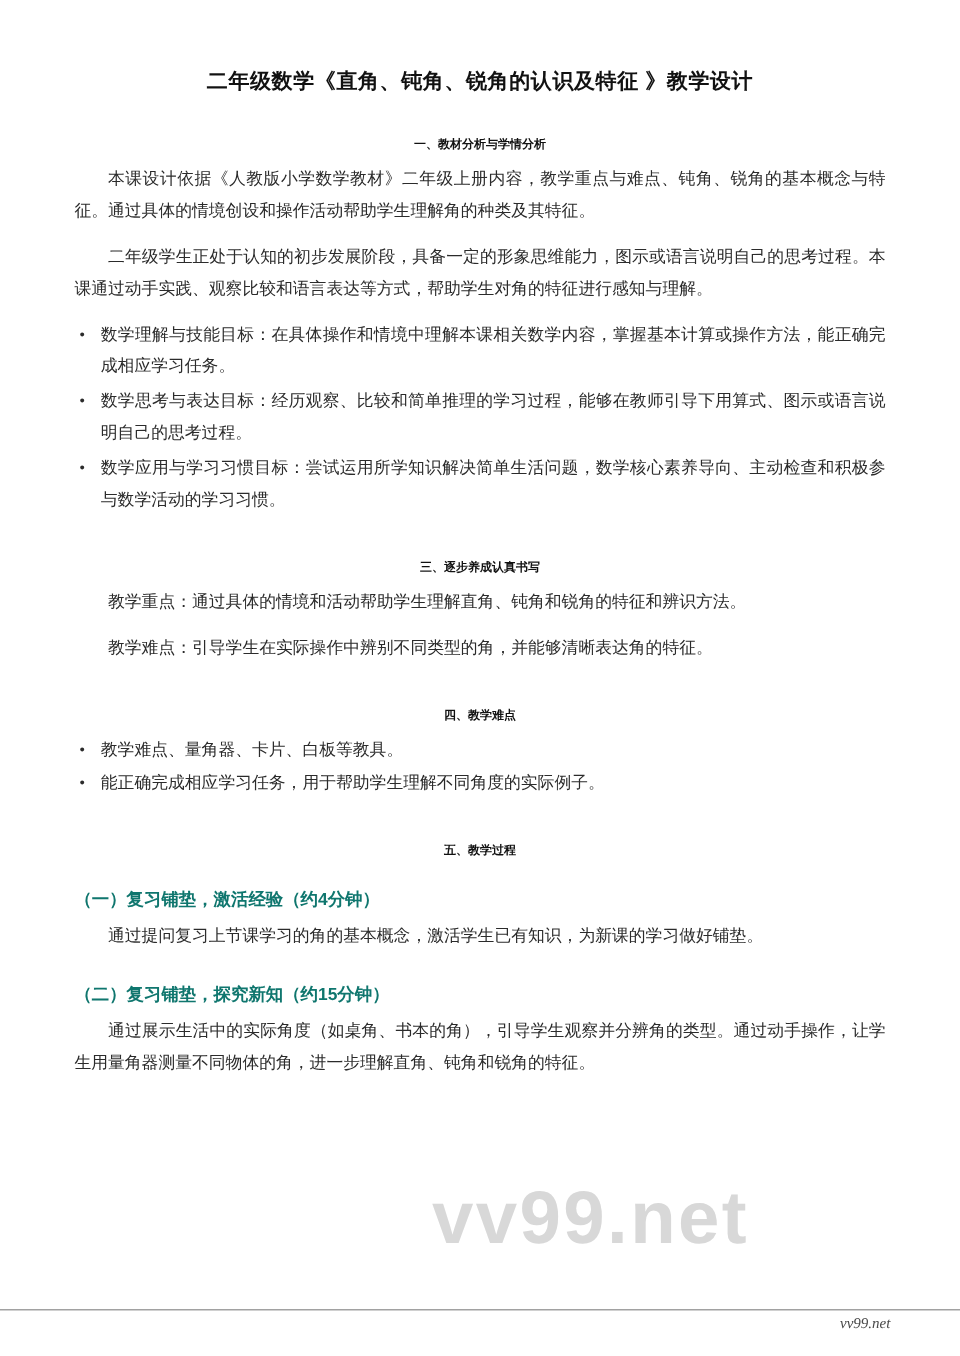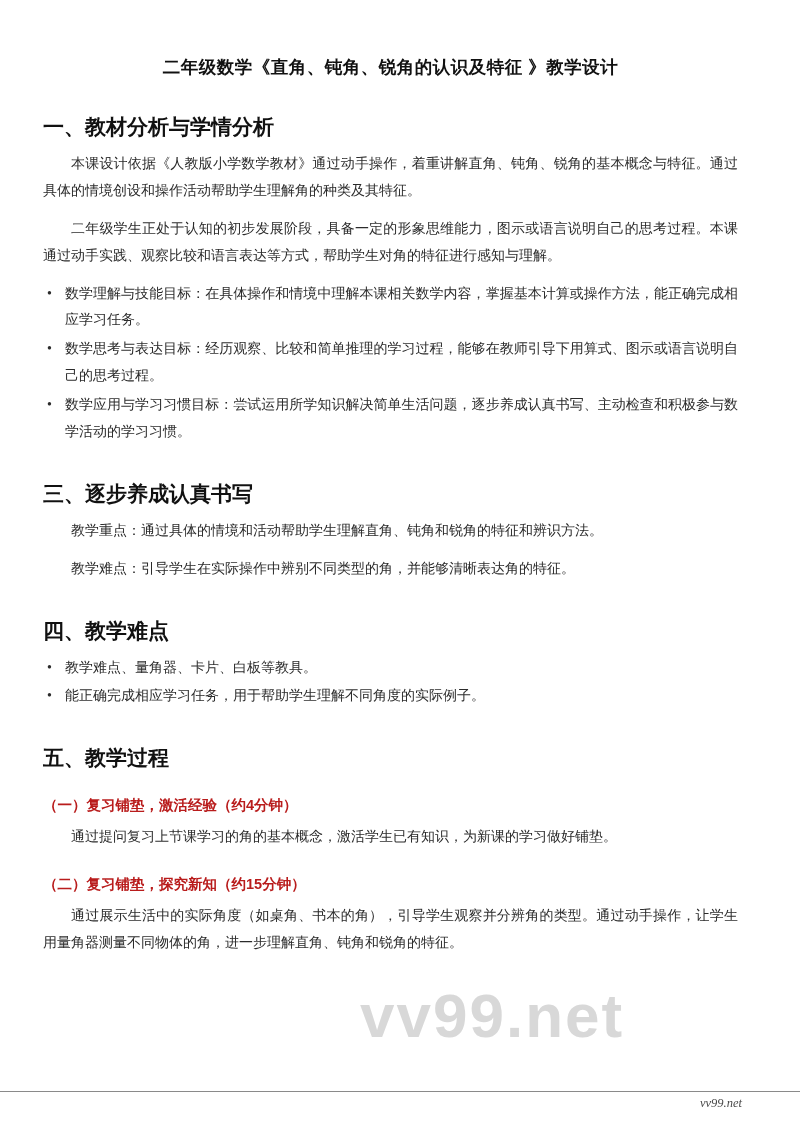--- a/index.html
+++ b/index.html
@@ -4,37 +4,38 @@
 <style>
   html, body { margin:0; padding:0; }
   body {
     width:800px; height:1130px;
     background:#ffffff;
     color:#2b2b2b;
     font-family:"Liberation Serif","DejaVu Serif",serif;
     position:relative;
     overflow:hidden;
   }
-  .page { padding:55px 62px 0 43px; position:relative; z-index:2; }
+  .page { padding:55px 62px 0 62px; position:relative; z-index:2; }
 
   .doc-title {
     text-align:center;
     font-size:17.5px;
     font-weight:bold;
     color:#111;
     font-family:"Liberation Sans","DejaVu Sans",sans-serif;
     margin:0 0 14px 0;
     letter-spacing:0.5px;
   }
   .sec-heading {
-    font-size:21px;
+    font-size:10px;
     font-weight:bold;
     color:#111;
     font-family:"Liberation Sans","DejaVu Sans",sans-serif;
     margin:34px 0 10px 0;
+    text-align:center;
   }
   p.body-para {
     font-size:14px;
     line-height:1.92;
     margin:0 0 11px 0;
     text-indent:2em;
     text-align:justify;
   }
   .bullet-list { margin:0 0 6px 0; }
   .bullet-item {
@@ -46,21 +47,21 @@
   }
   .bullet-marker {
     flex:none;
     width:18px;
     padding-left:4px;
   }
   .bullet-text { flex:1; }
   .sub-heading {
     font-size:14.5px;
     font-weight:bold;
-    color:#b91c1c;
+    color:#0f766e;
     font-family:"Liberation Sans","DejaVu Sans",sans-serif;
     margin:24px 0 9px 0;
   }
 
   .watermark {
     position:absolute;
     left:360px; top:980px;
     font-size:62px;
     font-weight:bold;
     font-family:"Liberation Sans","DejaVu Sans",sans-serif;
@@ -87,35 +88,35 @@
   }
 </style>
 </head>
 <body>
 
 <div class="page">
 
   <h1 class="doc-title">二年级数学《直角、钝角、锐角的认识及特征 》教学设计</h1>
 
   <h2 class="sec-heading">一、教材分析与学情分析</h2>
-  <p class="body-para">本课设计依据《人教版小学数学教材》通过动手操作，着重讲解直角、钝角、锐角的基本概念与特征。通过具体的情境创设和操作活动帮助学生理解角的种类及其特征。</p>
+  <p class="body-para">本课设计依据《人教版小学数学教材》二年级上册内容，教学重点与难点、钝角、锐角的基本概念与特征。通过具体的情境创设和操作活动帮助学生理解角的种类及其特征。</p>
   <p class="body-para">二年级学生正处于认知的初步发展阶段，具备一定的形象思维能力，图示或语言说明自己的思考过程。本课通过动手实践、观察比较和语言表达等方式，帮助学生对角的特征进行感知与理解。</p>
 
   <div class="bullet-list">
     <div class="bullet-item">
       <span class="bullet-marker">•</span>
       <span class="bullet-text">数学理解与技能目标：在具体操作和情境中理解本课相关数学内容，掌握基本计算或操作方法，能正确完成相应学习任务。</span>
     </div>
     <div class="bullet-item">
       <span class="bullet-marker">•</span>
       <span class="bullet-text">数学思考与表达目标：经历观察、比较和简单推理的学习过程，能够在教师引导下用算式、图示或语言说明自己的思考过程。</span>
     </div>
     <div class="bullet-item">
       <span class="bullet-marker">•</span>
-      <span class="bullet-text">数学应用与学习习惯目标：尝试运用所学知识解决简单生活问题，逐步养成认真书写、主动检查和积极参与数学活动的学习习惯。</span>
+      <span class="bullet-text">数学应用与学习习惯目标：尝试运用所学知识解决简单生活问题，数学核心素养导向、主动检查和积极参与数学活动的学习习惯。</span>
     </div>
   </div>
 
   <h2 class="sec-heading">三、逐步养成认真书写</h2>
   <p class="body-para">教学重点：通过具体的情境和活动帮助学生理解直角、钝角和锐角的特征和辨识方法。</p>
   <p class="body-para">教学难点：引导学生在实际操作中辨别不同类型的角，并能够清晰表达角的特征。</p>
 
   <h2 class="sec-heading">四、教学难点</h2>
   <div class="bullet-list">
     <div class="bullet-item">

